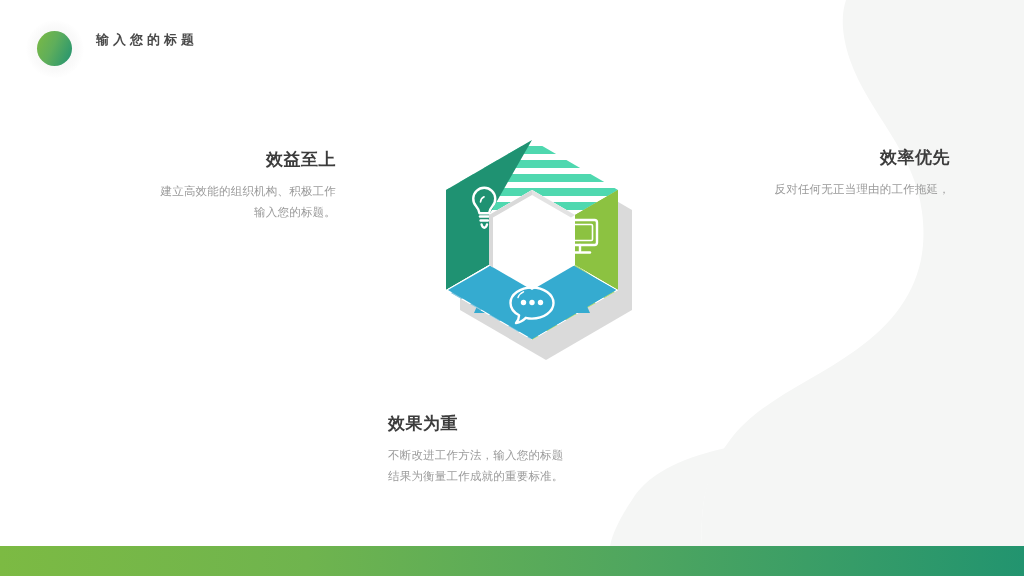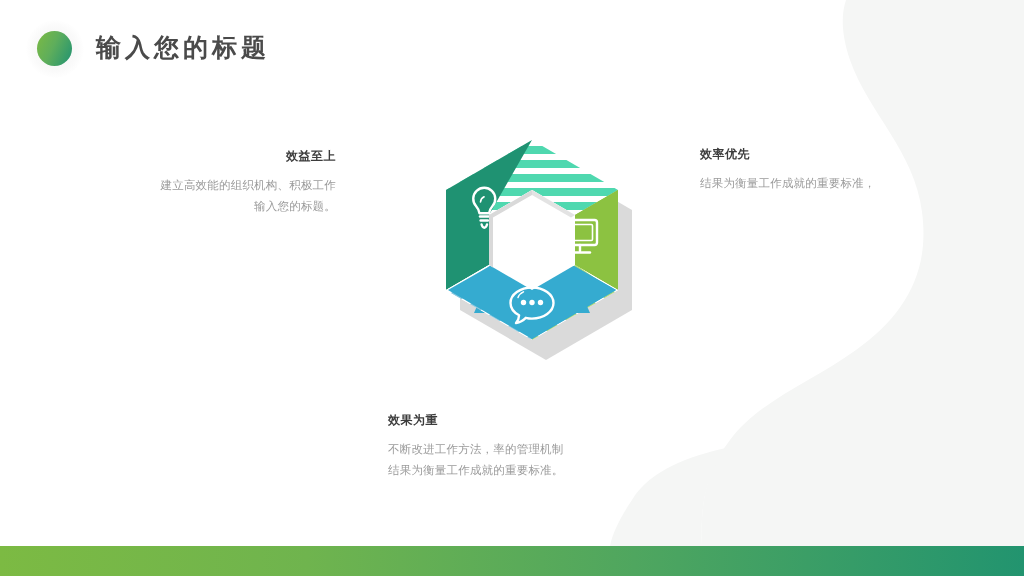--- a/index.html
+++ b/index.html
@@ -50,31 +50,31 @@
     top: 31px;
     width: 35px;
     height: 35px;
     border-radius: 50%;
     background: linear-gradient(115deg, #7CBA43 0%, #5FAE5B 45%, #1F9272 100%);
   }
   .slide-title {
     position: absolute;
     left: 96px;
     top: 31px;
-    font-size: 25px;
+    font-size: 13px;
     font-weight: bold;
     color: #4a4a4a;
     letter-spacing: 4px;
     white-space: nowrap;
   }
 
   
   .block { position: absolute; }
   .block .block-title {
-    font-size: 12px;
+    font-size: 17px;
     font-weight: bold;
     color: #3c3c3c;
     margin: 0 0 10px 0;
     letter-spacing: 0.5px;
   }
   .block .block-body {
     font-size: 11.5px;
     color: #9b9b9b;
     line-height: 1.85;
     margin: 0;
@@ -84,21 +84,21 @@
   #block-left {
     left: 88px;
     top: 148px;
     width: 248px;
     text-align: right;
   }
   #block-right {
     left: 700px;
     top: 146px;
     width: 250px;
-    text-align: left;
+    text-align: right;
   }
   #block-bottom {
     left: 388px;
     top: 412px;
     width: 250px;
     text-align: left;
   }
 
   
   .hex-wrap {
@@ -146,28 +146,28 @@
     <div class="block-title">效益至上</div>
     <div class="block-body">
       <div>建立高效能的组织机构、积极工作</div>
       <div>输入您的标题。</div>
     </div>
   </div>
 
   <div class="block" id="block-right">
     <div class="block-title">效率优先</div>
     <div class="block-body">
-      <div>结果为衡量工作成就的重要标准，</div>
+      <div>反对任何无正当理由的工作拖延，</div>
     </div>
   </div>
 
   <div class="block" id="block-bottom">
     <div class="block-title">效果为重</div>
     <div class="block-body">
-      <div>不断改进工作方法，率的管理机制</div>
+      <div>不断改进工作方法，输入您的标题</div>
       <div>结果为衡量工作成就的重要标准。</div>
     </div>
   </div>
 
   <div class="hex-wrap">
     <svg viewBox="0 0 260 262">
       <defs>
 
         <pattern id="pat-h-teal" patternUnits="userSpaceOnUse" width="10" height="14">
           <rect x="0" y="0" width="10" height="14" fill="#ffffff"></rect>

